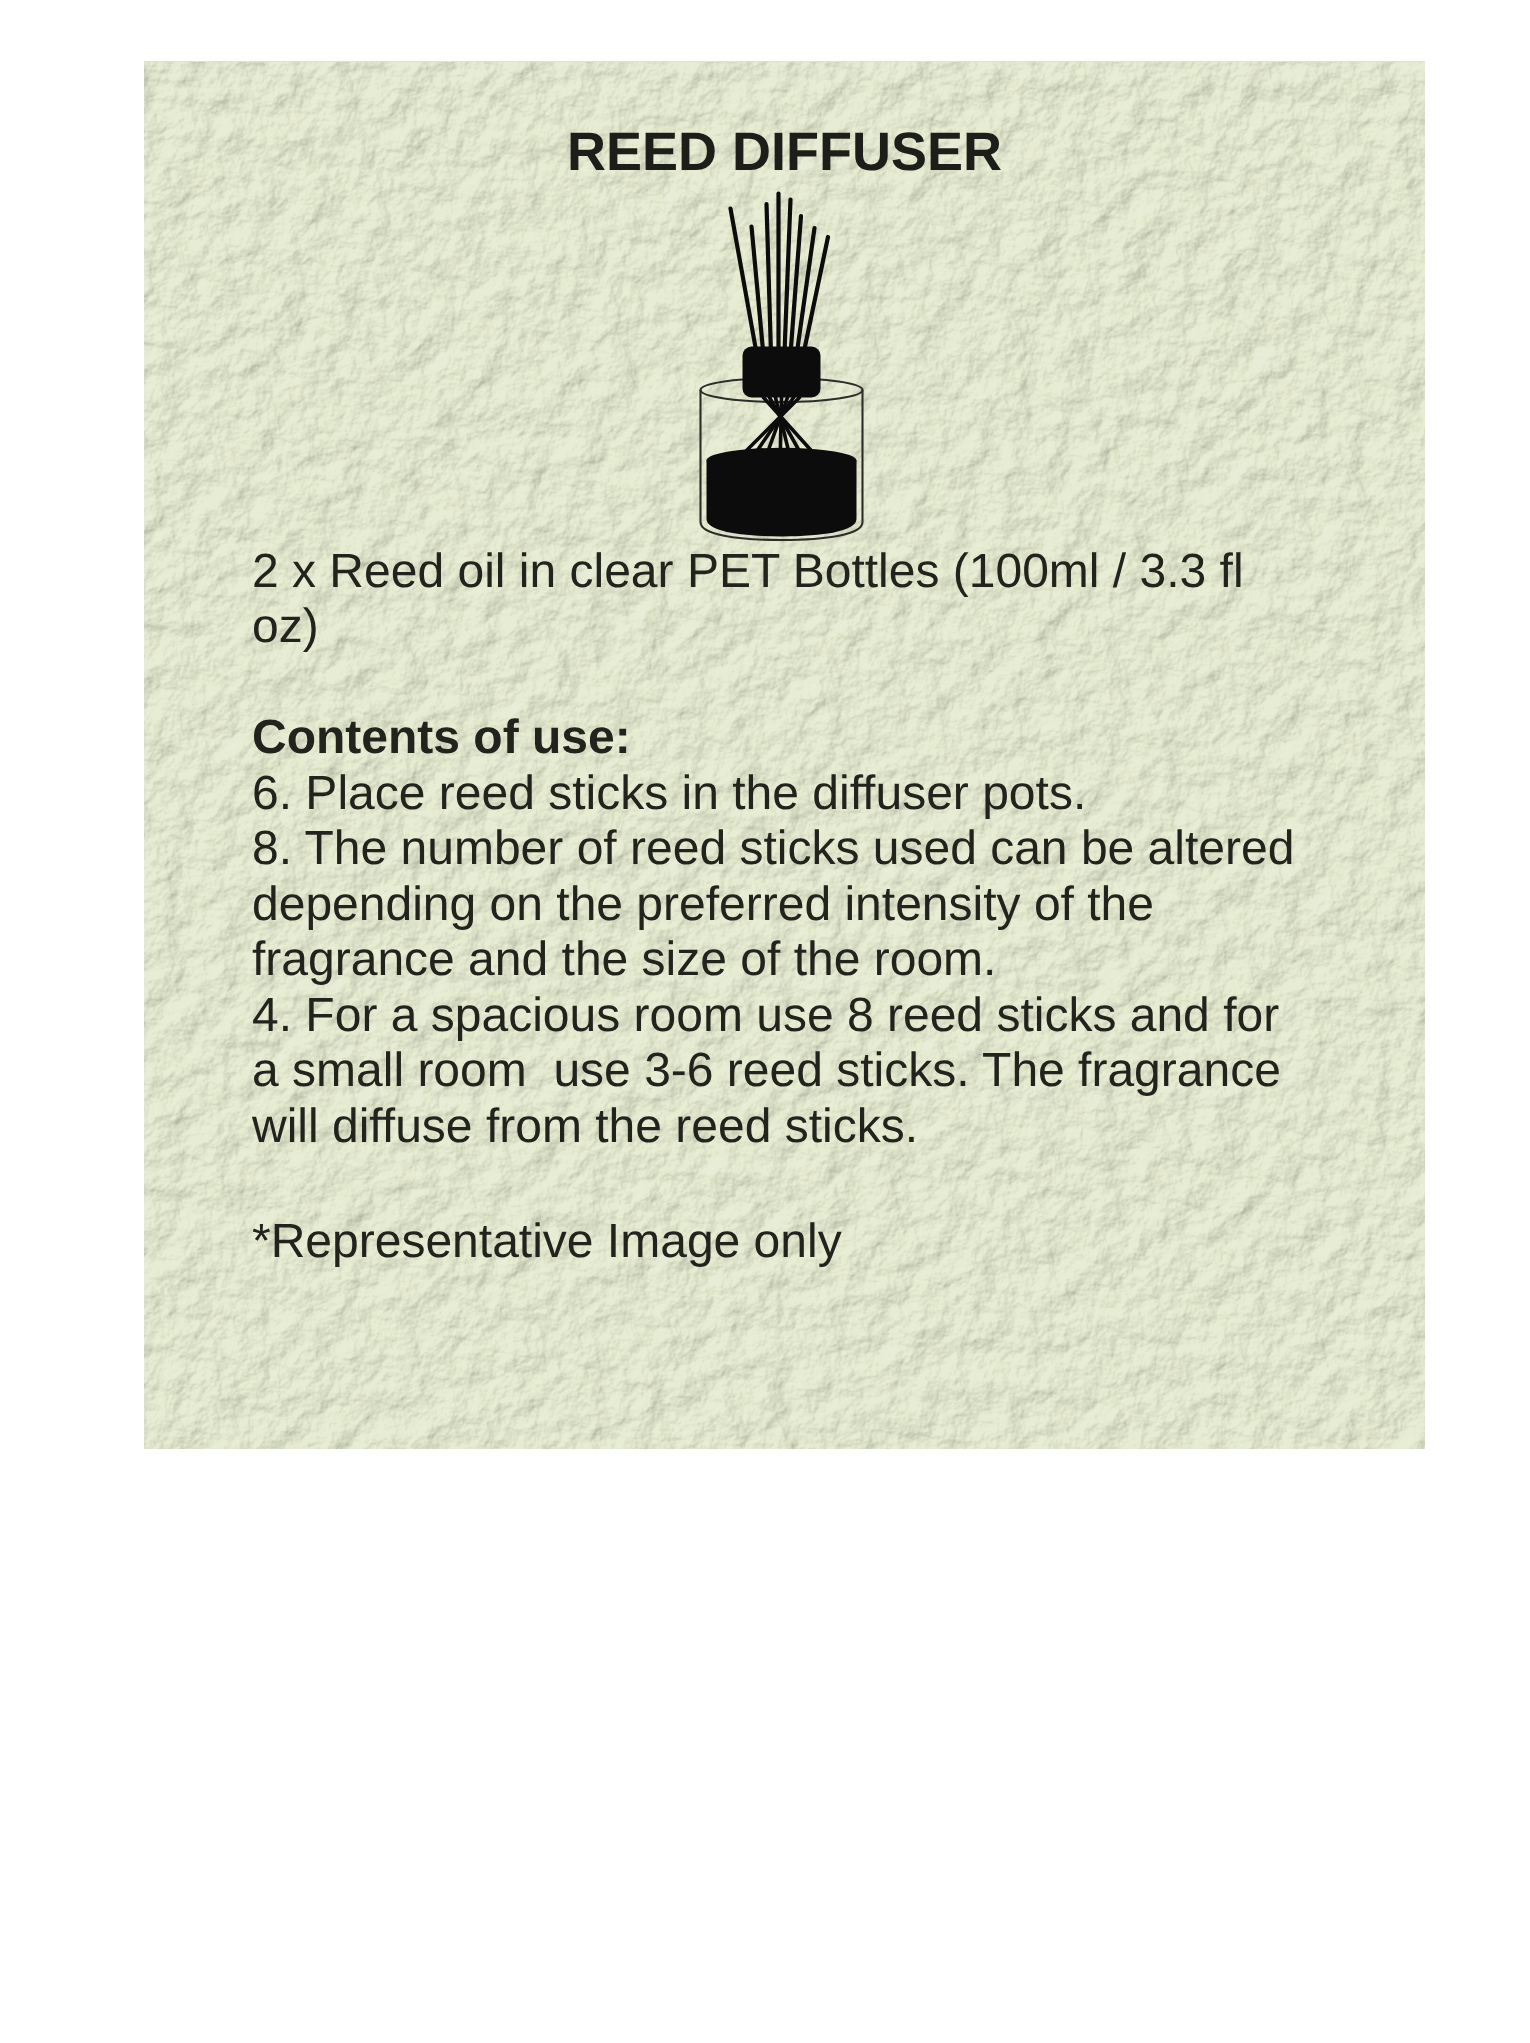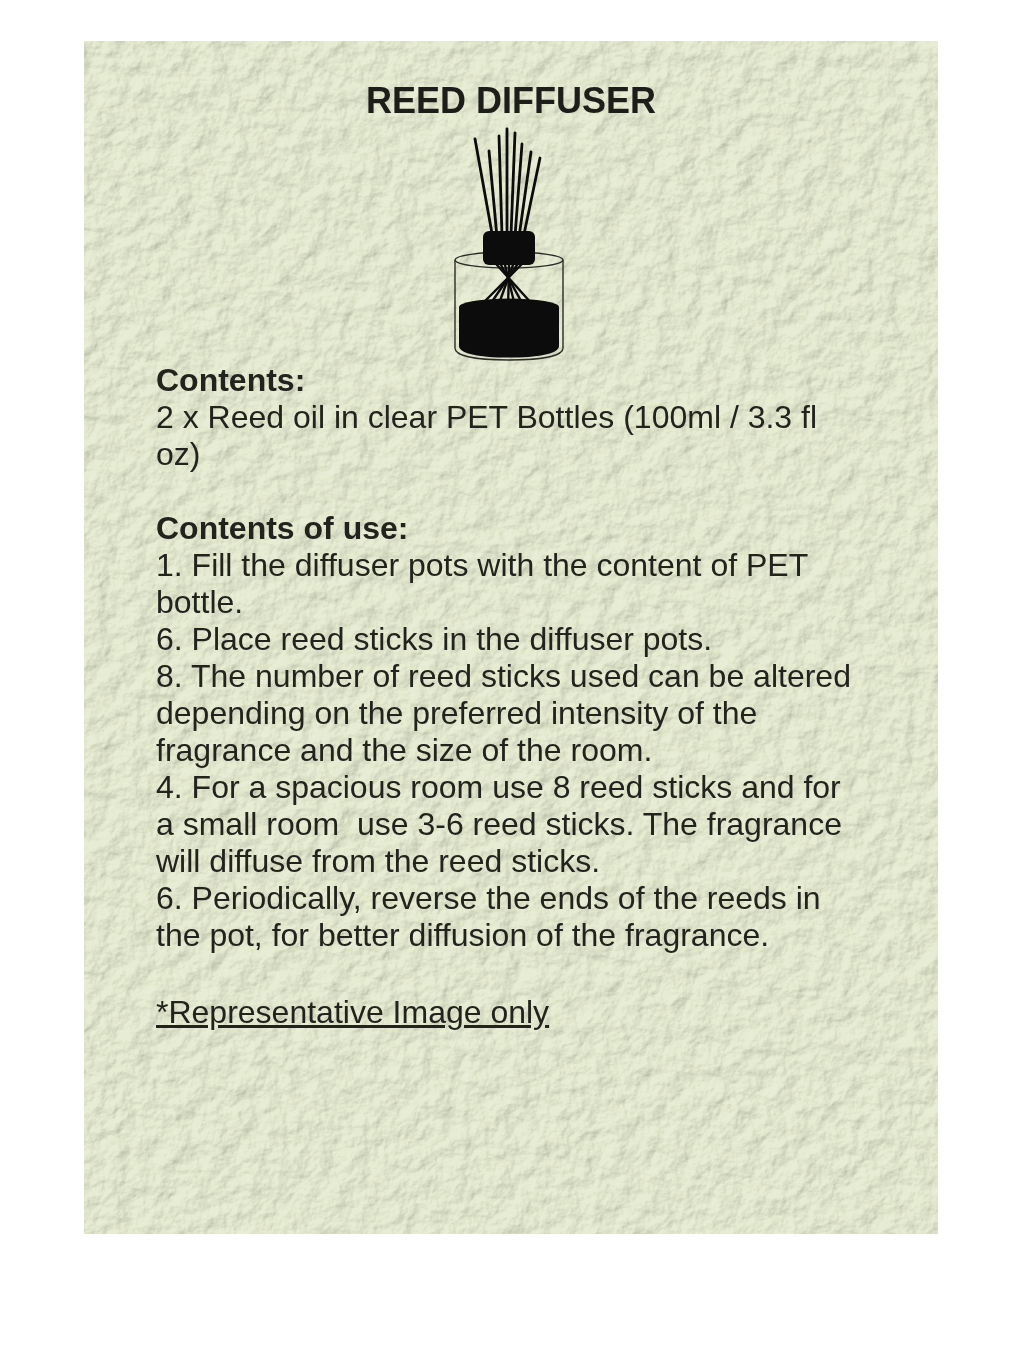--- a/index.html
+++ b/index.html
@@ -10,24 +10,24 @@
   }
   .page {
     position: relative;
     width: 1020px;
     height: 1362px;
     background: #ffffff;
     overflow: hidden;
   }
   .card {
     position: absolute;
-    left: 84px;
+    left: 96px;
     top: 41px;
     width: 854px;
-    height: 1193px;
+    height: 925px;
     background: #f9a8d4;
     overflow: hidden;
   }
   .texture {
     position: absolute;
     left: 0;
     top: 0;
     width: 854px;
     height: 1279px;
     display: block;
@@ -58,21 +58,21 @@
     font-size: 32px;
     line-height: 37px;
     color: #23231e;
   }
   .text-col p {
     margin: 0;
     white-space: pre-wrap;
   }
   .heading { font-weight: 700; }
   .spaced { margin-top: 37px !important; }
-  .footnote { margin-top: 40px !important; text-decoration: underline; }
+  .footnote { margin-top: 40px !important; }
 </style>
 </head>
 <body>
 
 <div class="page">
   <div class="card">
 
     <svg class="texture" width="854" height="1279" viewBox="0 0 854 1279" preserveAspectRatio="none" aria-hidden="true">
       <defs>
         <filter id="stucco" x="-2%" y="-2%" width="104%" height="104%">
@@ -122,28 +122,25 @@
             <line x1="92" y1="109" x2="99" y2="17"></line>
             <line x1="96" y1="110" x2="108" y2="25"></line>
             <line x1="100" y1="112" x2="117" y2="31"></line>
           </g>
 
           <rect x="60" y="104" width="52" height="34" rx="6" fill="#0c0c0c"></rect>
         </svg>
       </div>
 
       <div class="text-col">
-        <p class="heading">Contents:</p>
         <p>2 x Reed oil in clear PET Bottles (100ml / 3.3 fl oz)</p>
 
         <p class="heading spaced">Contents of use:</p>
-        <p>1. Fill the diffuser pots with the content of PET bottle.</p>
         <p>6. Place reed sticks in the diffuser pots.</p>
         <p>8. The number of reed sticks used can be altered depending on the preferred intensity of the fragrance and the size of the room.</p>
         <p>4. For a spacious room use 8 reed sticks and for a small room  use 3-6 reed sticks. The fragrance will diffuse from the reed sticks.</p>
-        <p>6. Periodically, reverse the ends of the reeds in the pot, for better diffusion of the fragrance.</p>
 
         <p class="footnote">*Representative Image only</p>
       </div>
 
     </div>
   </div>
 </div>
 
 </body></html>

